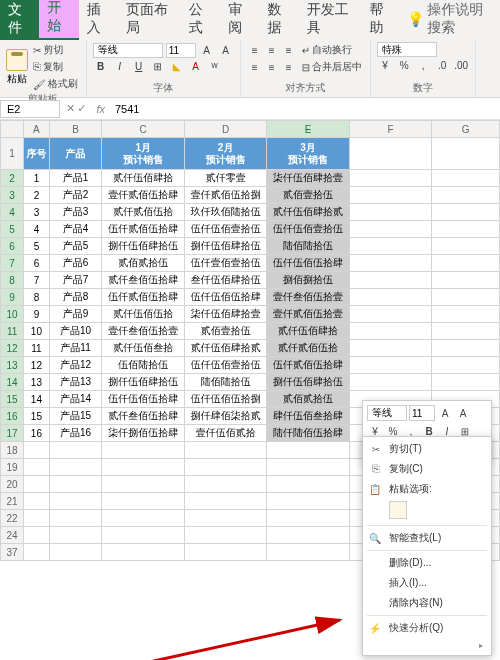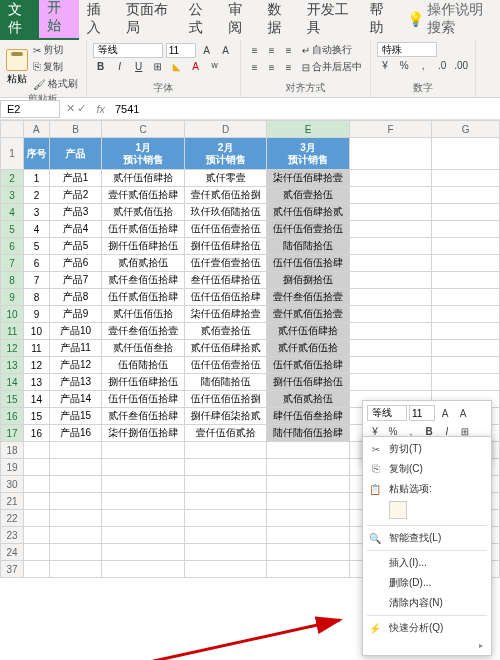--- a/index.html
+++ b/index.html
@@ -402,51 +402,41 @@
           <th class="row-header">19</th>
           <td></td>
           <td></td>
           <td></td>
           <td></td>
           <td></td>
           <td></td>
           <td></td>
         </tr>
         <tr>
-          <th class="row-header">30</th>
+          <th class="row-header">20</th>
           <td></td>
           <td></td>
           <td></td>
           <td></td>
           <td></td>
           <td></td>
           <td></td>
         </tr>
         <tr>
           <th class="row-header">21</th>
           <td></td>
           <td></td>
           <td></td>
           <td></td>
           <td></td>
           <td></td>
           <td></td>
         </tr>
         <tr>
           <th class="row-header">22</th>
-          <td></td>
-          <td></td>
-          <td></td>
-          <td></td>
-          <td></td>
-          <td></td>
-          <td></td>
-        </tr>
-        <tr>
-          <th class="row-header">23</th>
           <td></td>
           <td></td>
           <td></td>
           <td></td>
           <td></td>
           <td></td>
           <td></td>
         </tr>
         <tr>
           <th class="row-header">24</th>
@@ -518,25 +508,25 @@
       <div class="paste-opt"></div>
     </div>
     <div class="ctx-sep"></div>
     <div class="ctx-item">
         <span class="ctx-icon">🔍</span>
         <span>智能查找(L)</span>
       </div>
     <div class="ctx-sep"></div>
     <div class="ctx-item">
         <span class="ctx-icon"></span>
+        <span>删除(D)...</span>
+      </div>
+    <div class="ctx-item">
+        <span class="ctx-icon"></span>
         <span>插入(I)...</span>
-      </div>
-    <div class="ctx-item">
-        <span class="ctx-icon"></span>
-        <span>删除(D)...</span>
       </div>
     <div class="ctx-item">
         <span class="ctx-icon"></span>
         <span>清除内容(N)</span>
       </div>
     <div class="ctx-sep"></div>
     <div class="ctx-item">
         <span class="ctx-icon">⚡</span>
         <span>快速分析(Q)</span>
       </div>

